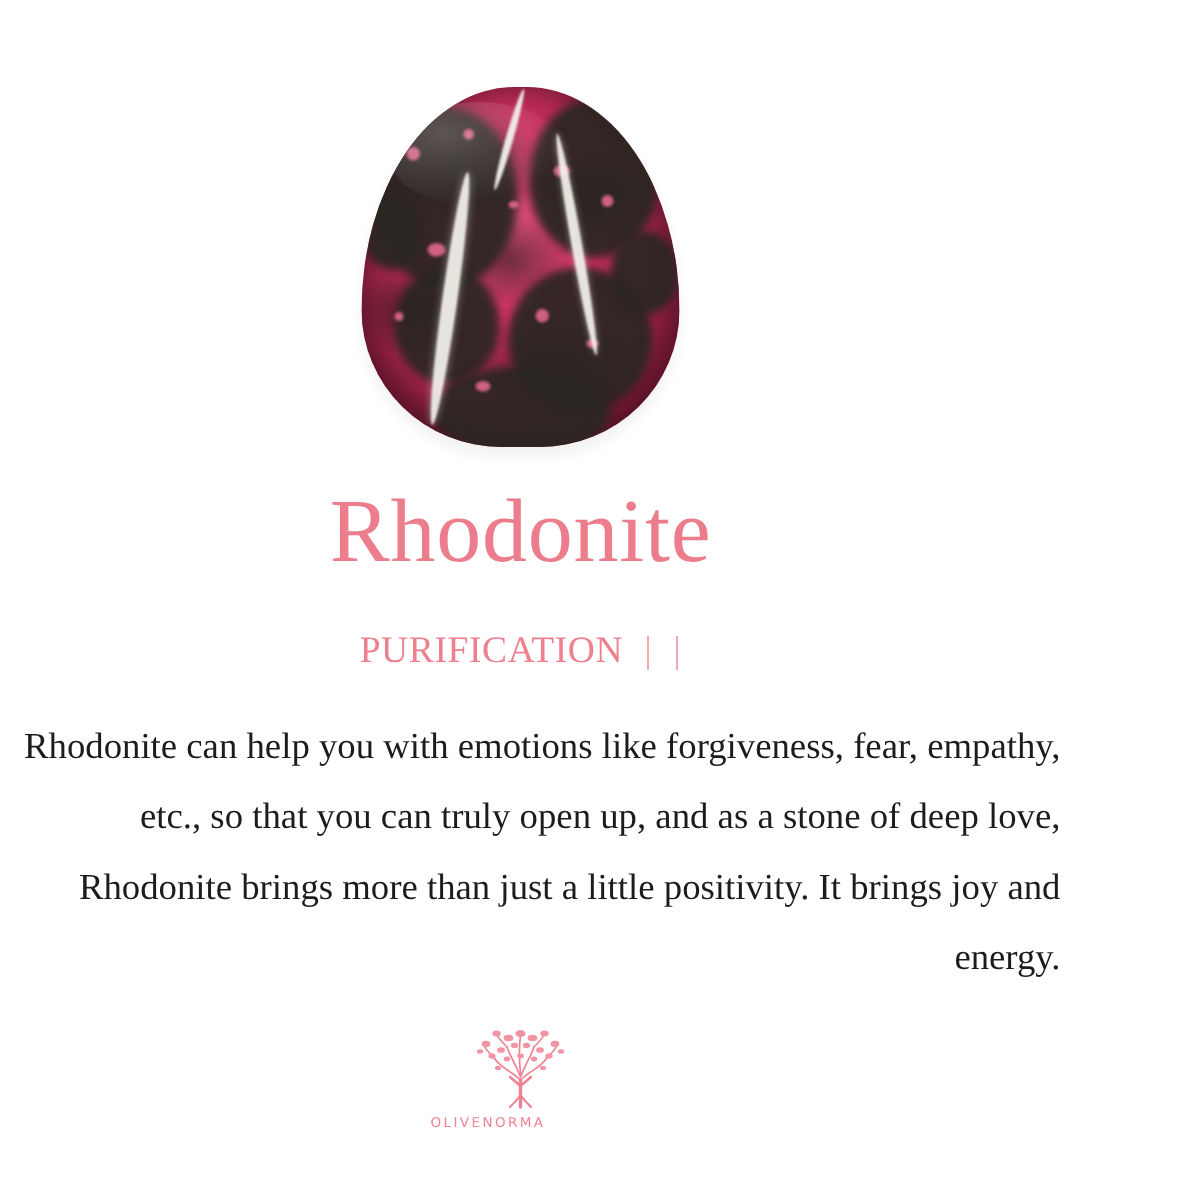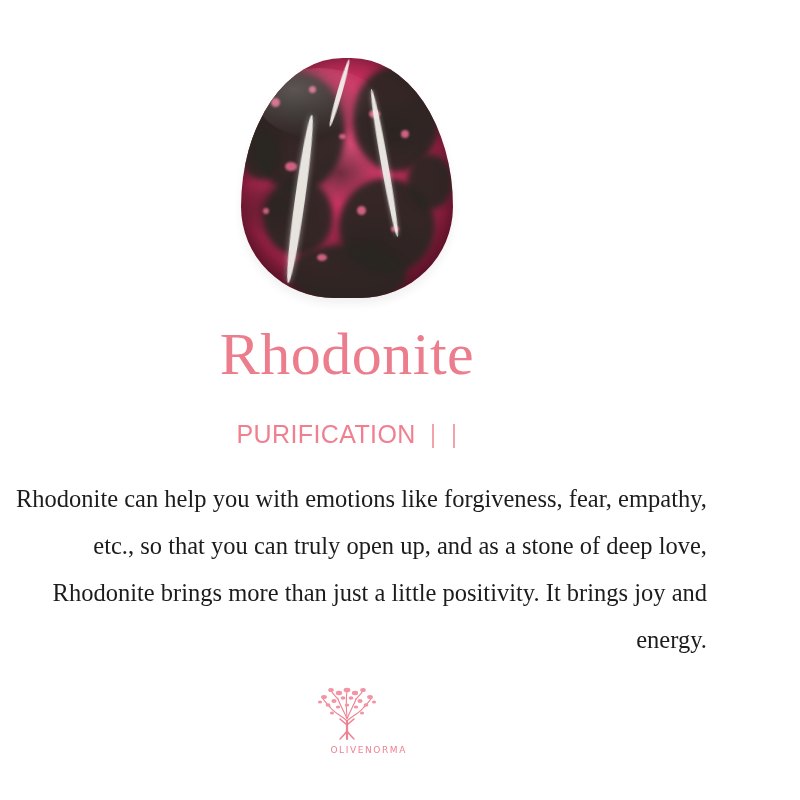--- a/index.html
+++ b/index.html
@@ -115,21 +115,21 @@
   .title {
     font-family: "Liberation Serif", serif;
     font-size: 60px;
     color: #ec7d8d;
     letter-spacing: 0.5px;
     line-height: 1;
     margin-top: 4px;
     font-weight: 400;
   }
   .keywords {
-    font-family: Liberation Sans, sans-serif;
+    font-family: Liberation Serif, serif;
     font-size: 25px;
     color: #f08090;
     letter-spacing: 0.4px;
     margin-top: 36px;
     display: flex;
     align-items: center;
     gap: 14px;
     font-weight: 300;
   }
   .keywords .sep { color: #f3a2ac; }
@@ -140,21 +140,21 @@
     font-family: "Liberation Serif", serif;
     font-size: 24.5px;
     line-height: 47px;
     color: #1c1c1c;
   }
 
   
   .logo {
     margin-top: 18px;
     width: 120px;
-    text-align: right;
+    text-align: left;
   }
   .logo svg { display: block; margin: 0 auto; }
   .logo-text {
     font-family: "DejaVu Sans", sans-serif;
     font-size: 9px;
     letter-spacing: 1.6px;
     color: #ef8193;
     margin-top: 2px;
   }
 </style>

